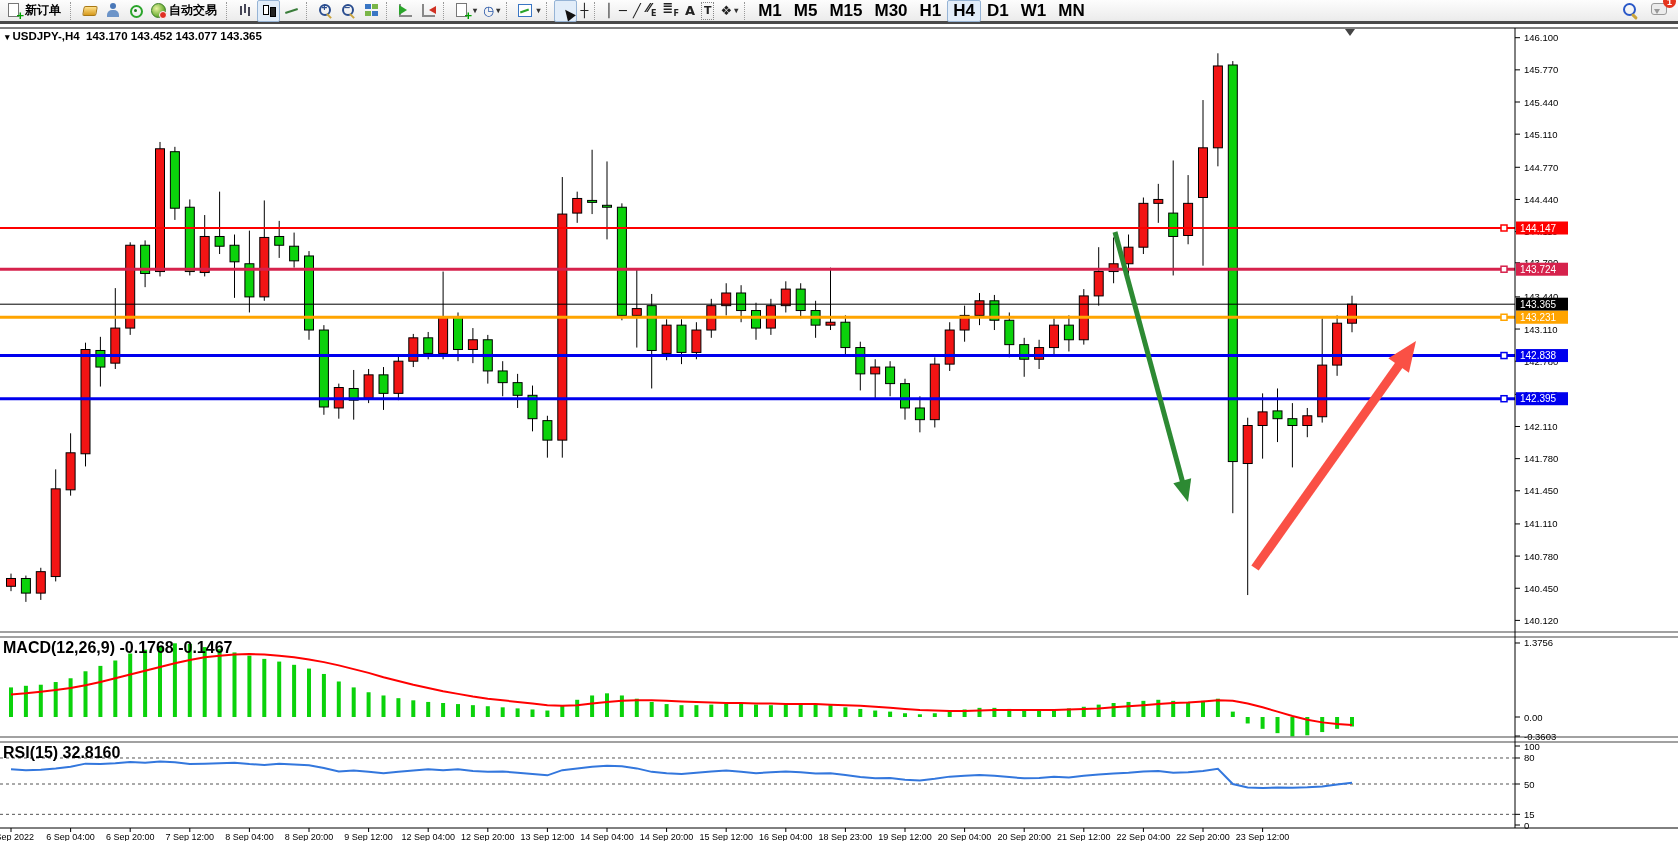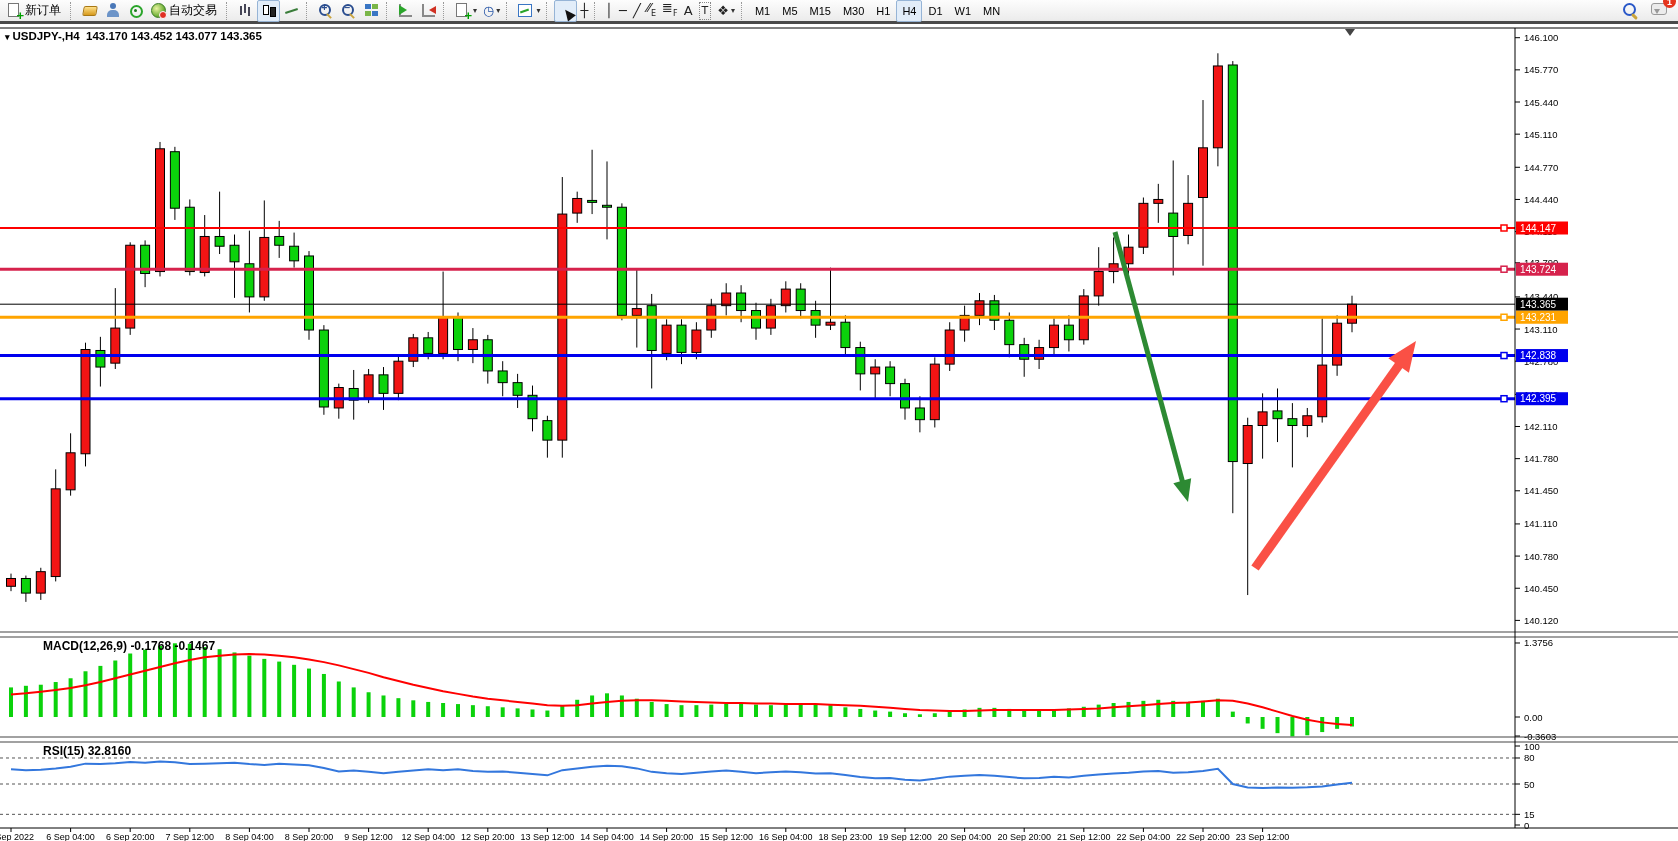--- a/index.html
+++ b/index.html
@@ -1,30 +1,30 @@
 <!DOCTYPE html>
 <html><head>
 <meta charset="utf-8">
 <style>
   html,body{margin:0;padding:0;width:1678px;height:841px;overflow:hidden;background:#fff;
     font-family:"Liberation Sans",sans-serif;-webkit-font-smoothing:antialiased;}
   
   .toolbar{position:absolute;top:0;left:0;width:1678px;height:24px;box-sizing:border-box;
     background:linear-gradient(#fdfdfd,#ebebeb);border-bottom:3px solid #4a4a4a;
     display:flex;align-items:center;padding-left:3px;}
-  .tgroup{display:flex;align-items:center;}
+  .tgroup{display:flex;align-items:center;font-weight:bold;}
   .tsep{width:4px;height:18px;margin:0 3px;border-left:1px dotted #9a9a9a;}
   .tbtn{display:inline-flex;align-items:center;height:20px;padding:0 2px;border:1px solid transparent;
     border-radius:2px;cursor:default;}
   .tbtn.pressed{background:#e2edf9;border-color:#96b4d6;}
   .tlabel{font-size:12px;color:#000;margin:0 3px 0 2px;white-space:nowrap;}
   .caret{font-size:8px;color:#333;margin-left:2px;}
   .glyph{font-size:13px;color:#222;line-height:16px;font-family:"DejaVu Sans",sans-serif;}
   .glyph sub{font-size:8px;}
-  .tf .tlabel{font-size:11px;margin:0 3px;}
+  .tf .tlabel{font-size:17px;margin:0 3px;}
   
   .ic{position:relative;display:inline-block;width:17px;height:17px;}
   .ic-doc-plus::before{content:"";position:absolute;left:2px;top:1px;width:9px;height:12px;background:#fff;border:1px solid #777;}
   .ic-doc-plus::after{content:"+";position:absolute;right:-1px;bottom:-4px;color:#00a000;font-weight:bold;font-size:13px;}
   .ic-gold::before{content:"";position:absolute;left:2px;top:4px;width:12px;height:8px;background:linear-gradient(#ffe089,#d79a1d);border:1px solid #a87713;border-radius:2px;transform:skewX(-10deg);}
   .ic-person::before{content:"";position:absolute;left:6px;top:1px;width:6px;height:6px;border-radius:50%;background:#4a78b8;}
   .ic-person::after{content:"";position:absolute;left:3px;bottom:2px;width:12px;height:7px;border-radius:5px 5px 0 0;background:#6c94c8;}
   .ic-signal::before{content:"";position:absolute;left:3px;top:3px;width:9px;height:9px;border:2px solid #2aa52a;border-radius:50%;}
   .ic-signal::after{content:"";position:absolute;left:7px;top:7px;width:3px;height:3px;background:#1d7d1d;border-radius:50%;}
   .ic-globe::before{content:"";position:absolute;left:1px;top:1px;width:13px;height:13px;border-radius:50%;background:radial-gradient(circle at 35% 35%,#e8f3a0,#74b23c 60%,#3a7d23);border:1px solid #3a7d23;}
@@ -51,21 +51,21 @@
   .ic-chat::after{content:"";position:absolute;left:3px;bottom:0px;width:0;height:0;border:3px solid transparent;border-top:5px solid #999;}
   .right-icons{margin-left:auto;display:flex;align-items:center;gap:12px;padding-right:10px;}
   .chat-wrap{position:relative;}
   .badge{position:absolute;top:-5px;right:-8px;min-width:13px;height:13px;border-radius:50%;
     background:#e5341d;color:#fff;font-size:9px;font-weight:bold;display:flex;align-items:center;justify-content:center;}
   
   .workspace{position:absolute;top:27px;left:0;width:1678px;height:814px;background:#fff;padding-left:16px;}
   #chart-svg{position:absolute;top:0;left:0;}
   .chart-title{position:absolute;top:3px;left:5px;font-size:11.5px;font-weight:bold;color:#000;z-index:5;}
   .chart-title .mk{font-size:9px;margin-right:3px;}
-  .ind-label{position:absolute;left:3px;font-size:12px;font-weight:600;color:#000;z-index:5;margin-left:40px;}
+  .ind-label{position:absolute;left:3px;font-size:16px;font-weight:600;color:#000;z-index:5;}
   #macd-label{top:612px;}
   #rsi-label{top:717px;}
 </style>
 </head>
 <body>
 
 <div class="toolbar">
   <div id="toolbar-groups" style="display:flex;align-items:center;">
       <div class="tgroup">
         <div class="tbtn">

